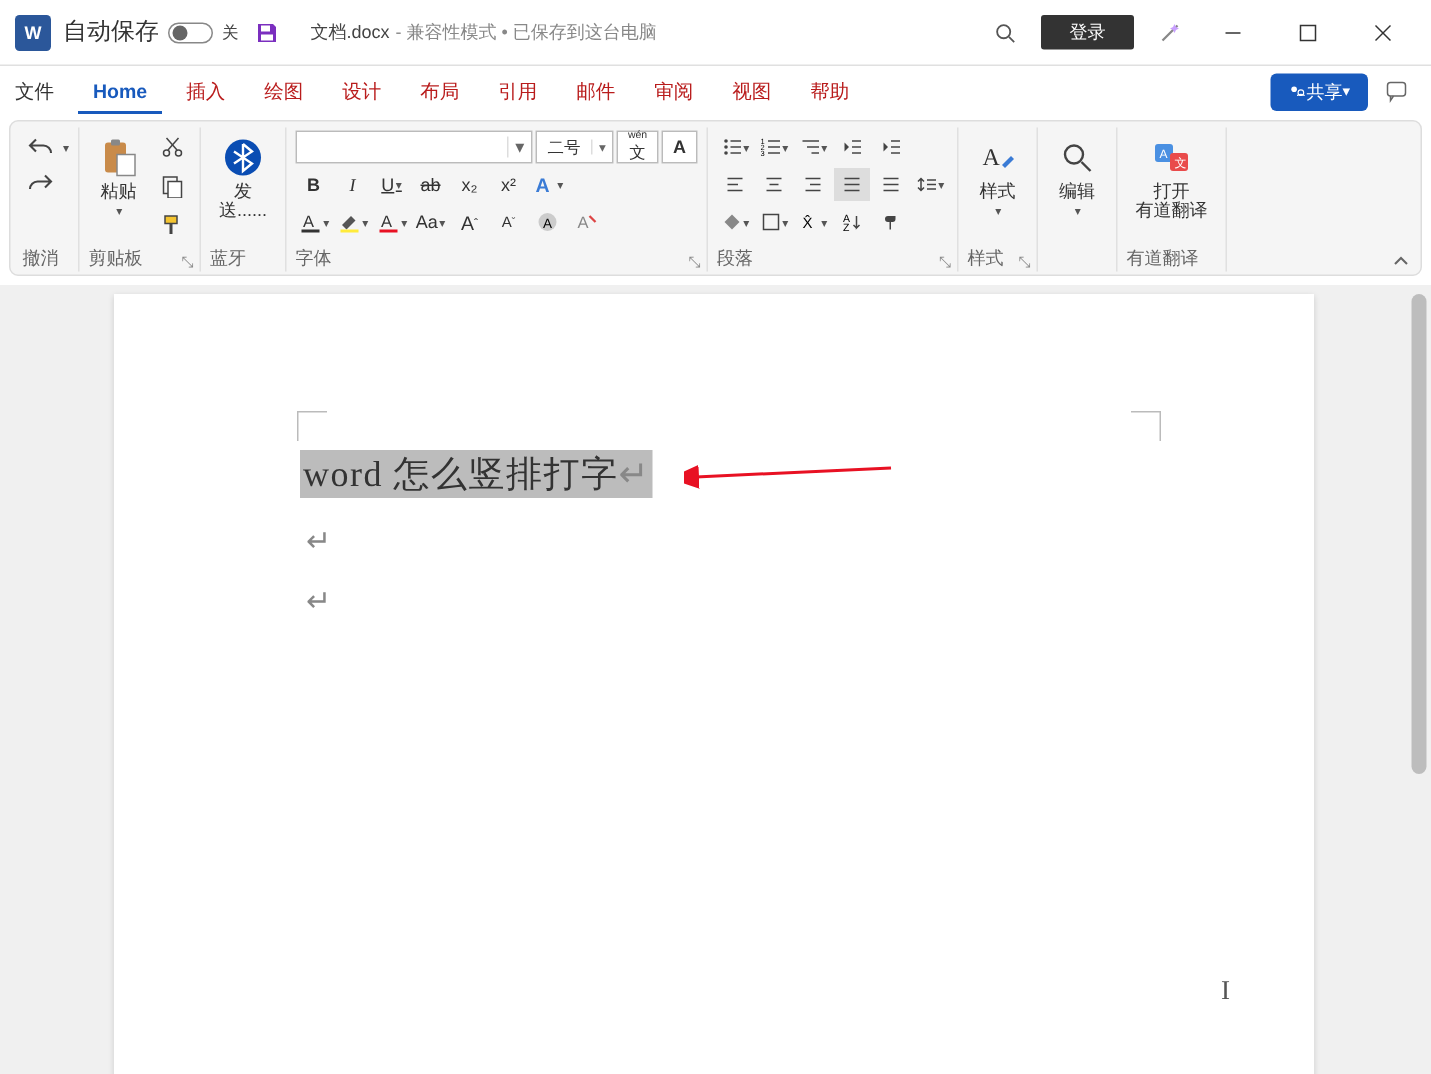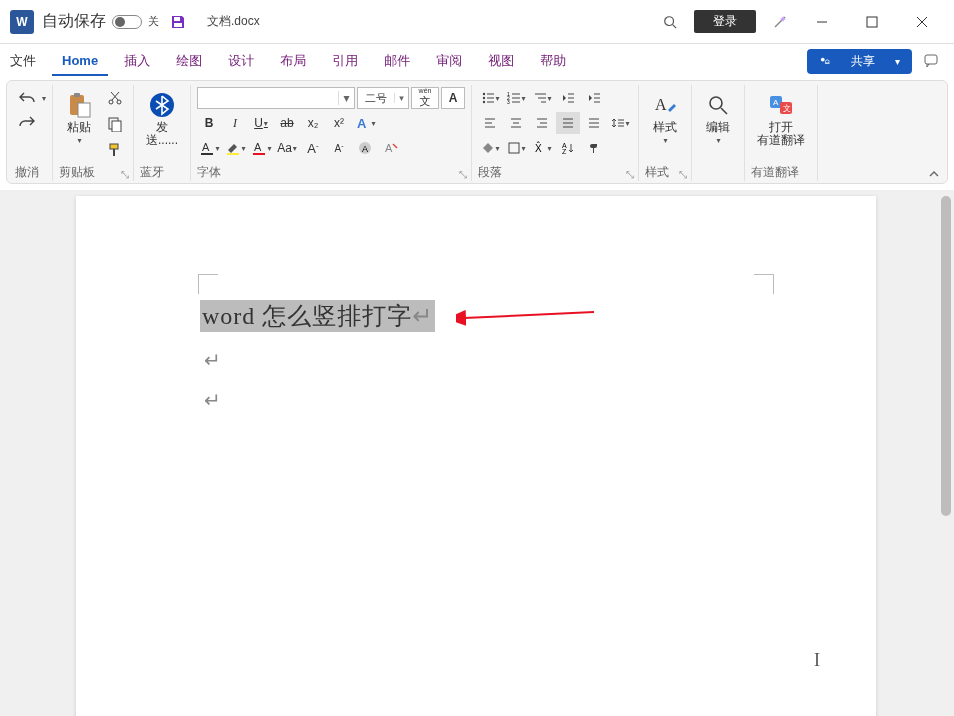--- a/index.html
+++ b/index.html
@@ -60,25 +60,25 @@
   .win-btn { width: 36px; height: 36px; display:flex; align-items:center; justify-content:center; cursor:pointer;}
   
   .tabs {
     height: 34px;
     display: flex; align-items: center;
     padding: 0 0;
     gap: 6px;
     background:#fff;
     position: relative;
   }
-  .tab { padding: 6px 10px; cursor:pointer; color:#701a75; font-size: 13px;}
+  .tab { padding: 6px 10px; cursor:pointer; color:#b91c1c; font-size: 13px;}
   .tab.active { color:#185abd; font-weight:600; border-bottom: 2px solid #185abd;}
   .tab.file { color:#333; }
   .tabs-right { position:absolute; right:12px; display:flex; align-items:center; gap:10px;}
-  .share-btn { background:#185abd; color:#fff; padding:4px 12px; border-radius:4px; display:flex; align-items:center; gap:20px; cursor:pointer; font-size:12px;}
+  .share-btn { background:#185abd; color:#fff; padding:4px 12px; border-radius:4px; display:flex; align-items:center; gap:0; cursor:pointer; font-size:12px;}
   .share-btn .chev { font-size:10px; }
   
   .ribbon {
     background: #f5f5f5;
     border: 1px solid #ddd;
     border-radius: 6px;
     margin: 2px 6px;
     padding: 4px 2px 2px 2px;
     display:flex;
     position: relative;
@@ -154,20 +154,21 @@
   <span class="toggle"></span>
   <span class="toggle-state">关</span>
   <span class="save-ic">
     <svg viewBox="0 0 16 16">
         <path fill="#7b2fbf" d="M2 2h10l2 2v10H2z"></path>
         <rect x="4" y="3" width="6" height="4" fill="#fff"></rect>
         <rect x="4" y="9" width="8" height="4" fill="#fff"></rect>
       </svg>
   </span>
   <span class="doc-title">文档.docx</span>
+  <span class="doc-subtitle">- 兼容性模式 • 已保存到这台电脑</span>
   <div class="titlebar-spacer"></div>
   <div class="title-right">
     <span class="title-ic">
       <svg width="14" height="14" viewBox="0 0 16 16">
           <circle cx="7" cy="7" r="5" fill="none" stroke="#555" stroke-width="1.4"></circle>
           <line x1="11" y1="11" x2="15" y2="15" stroke="#555" stroke-width="1.4"></line>
         </svg>
     </span>
     <span class="login-btn">登录</span>
     <span class="title-ic">

